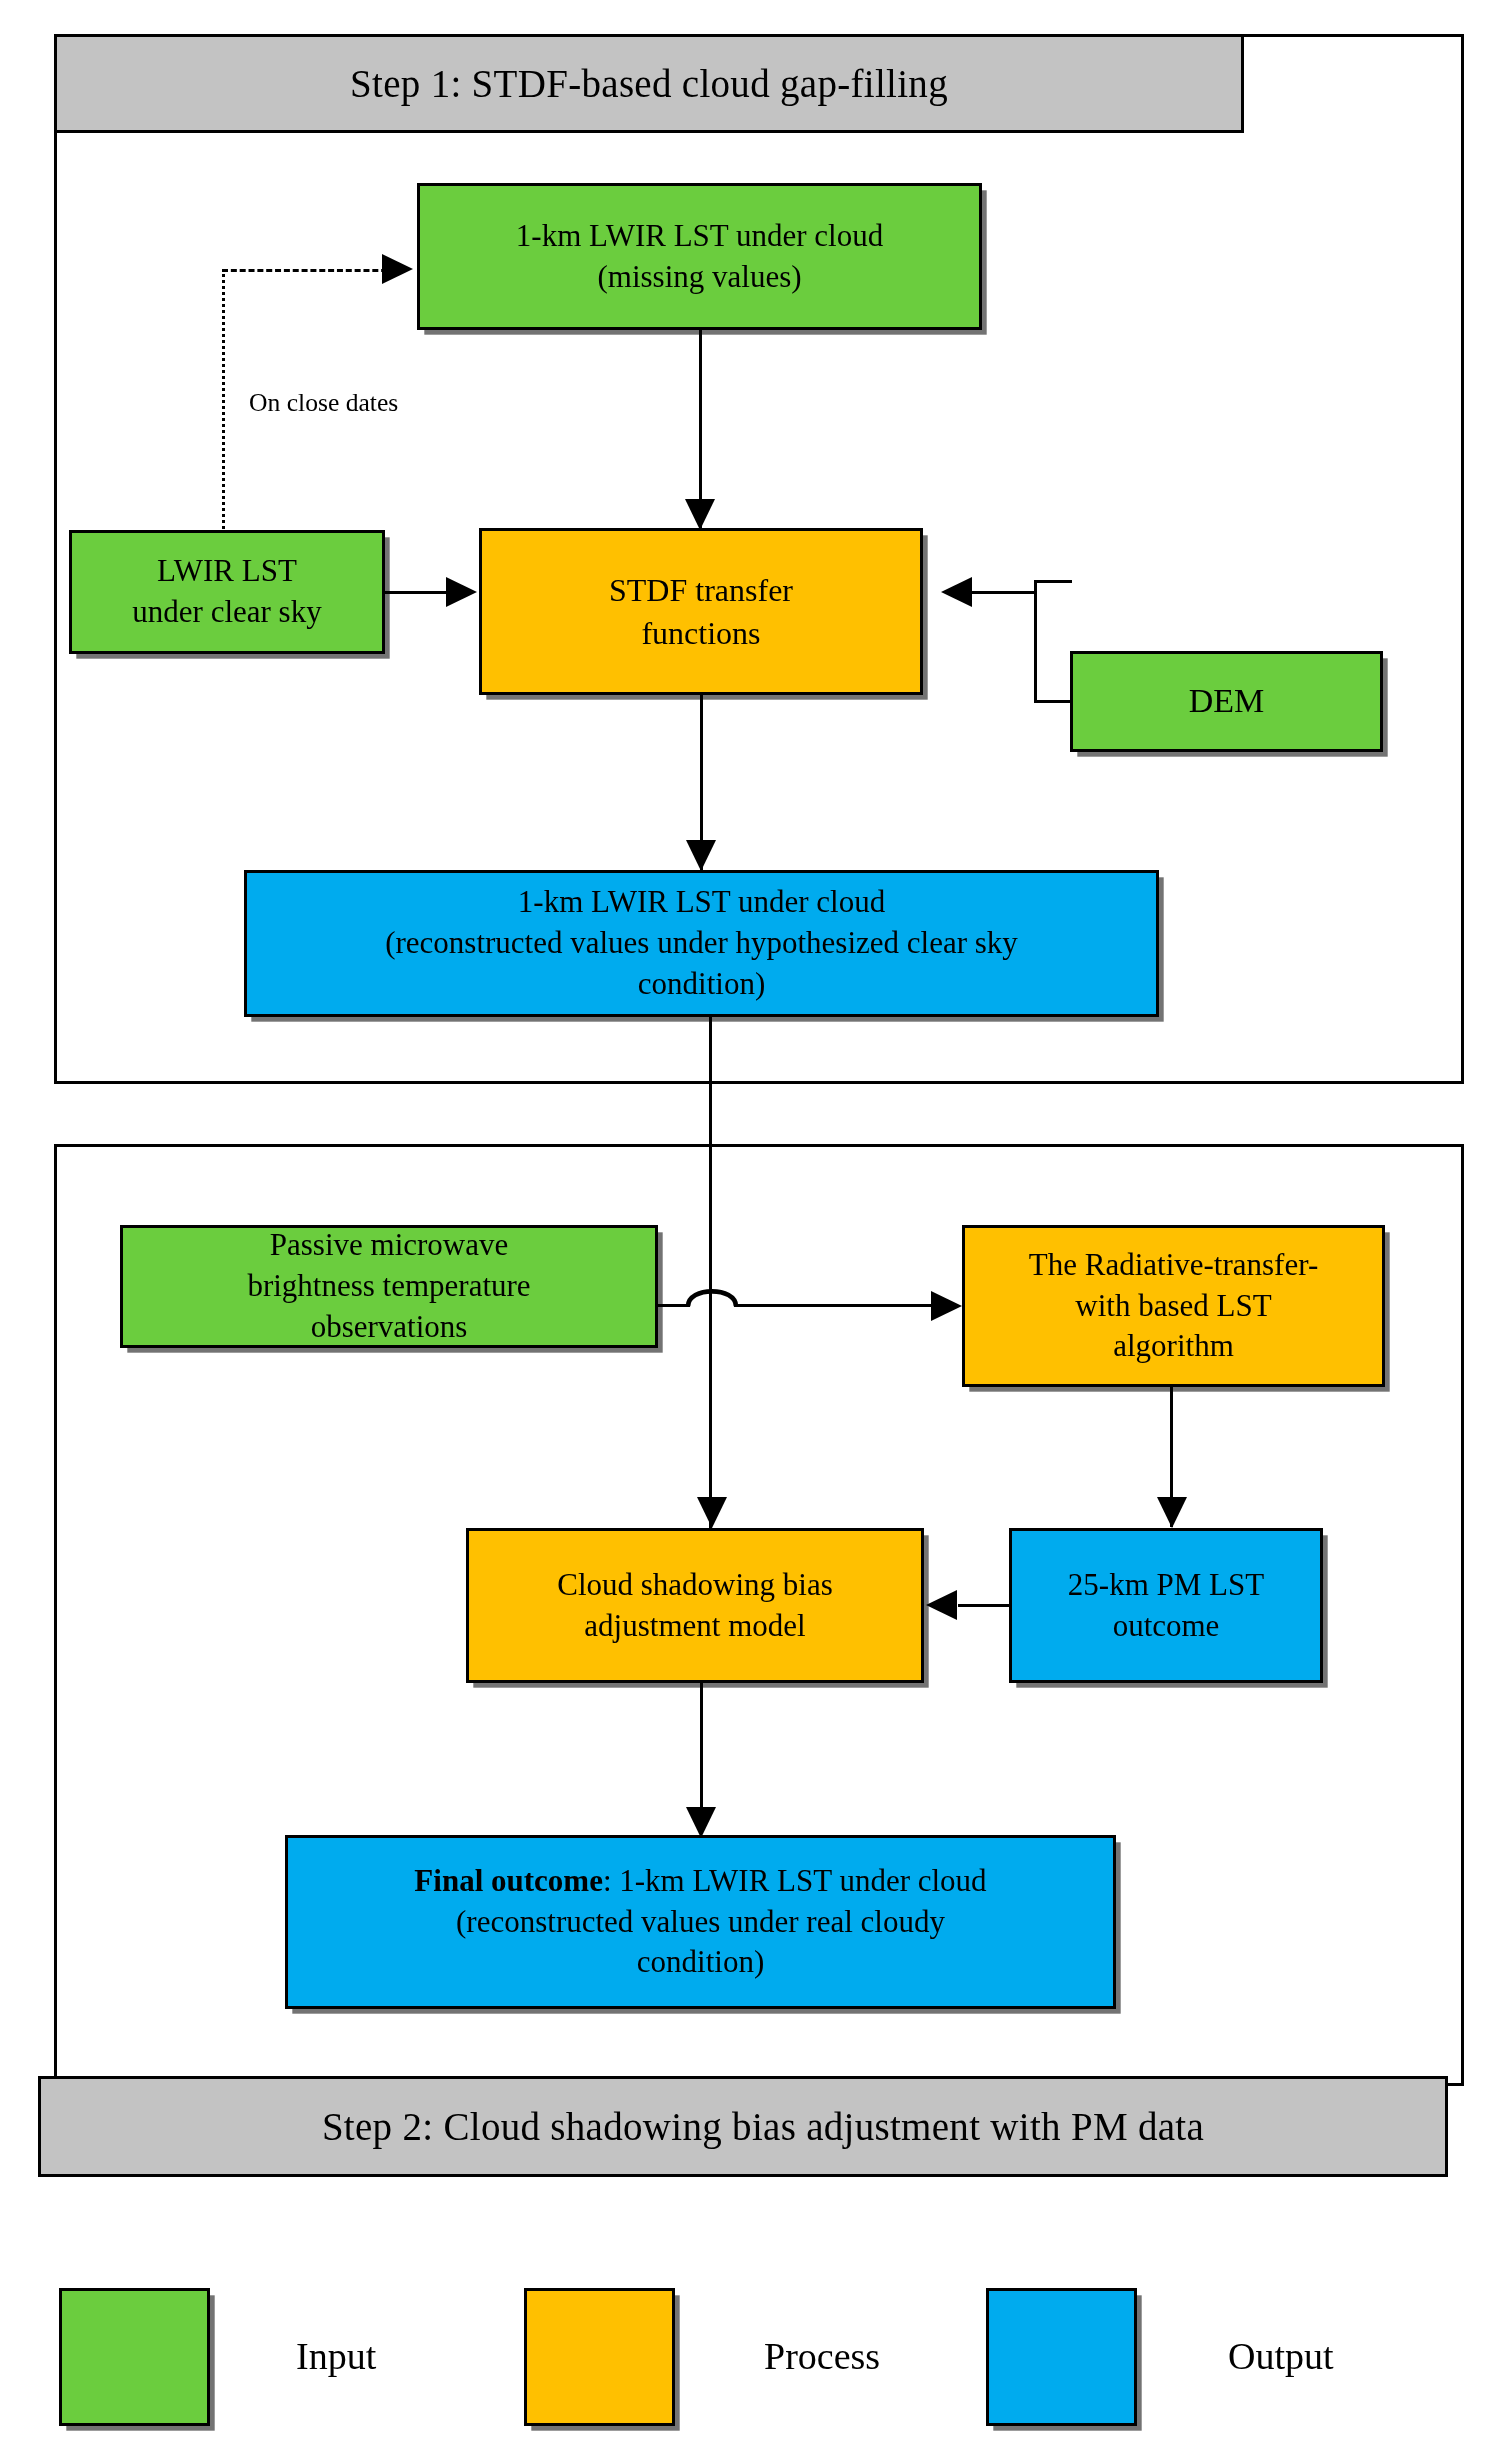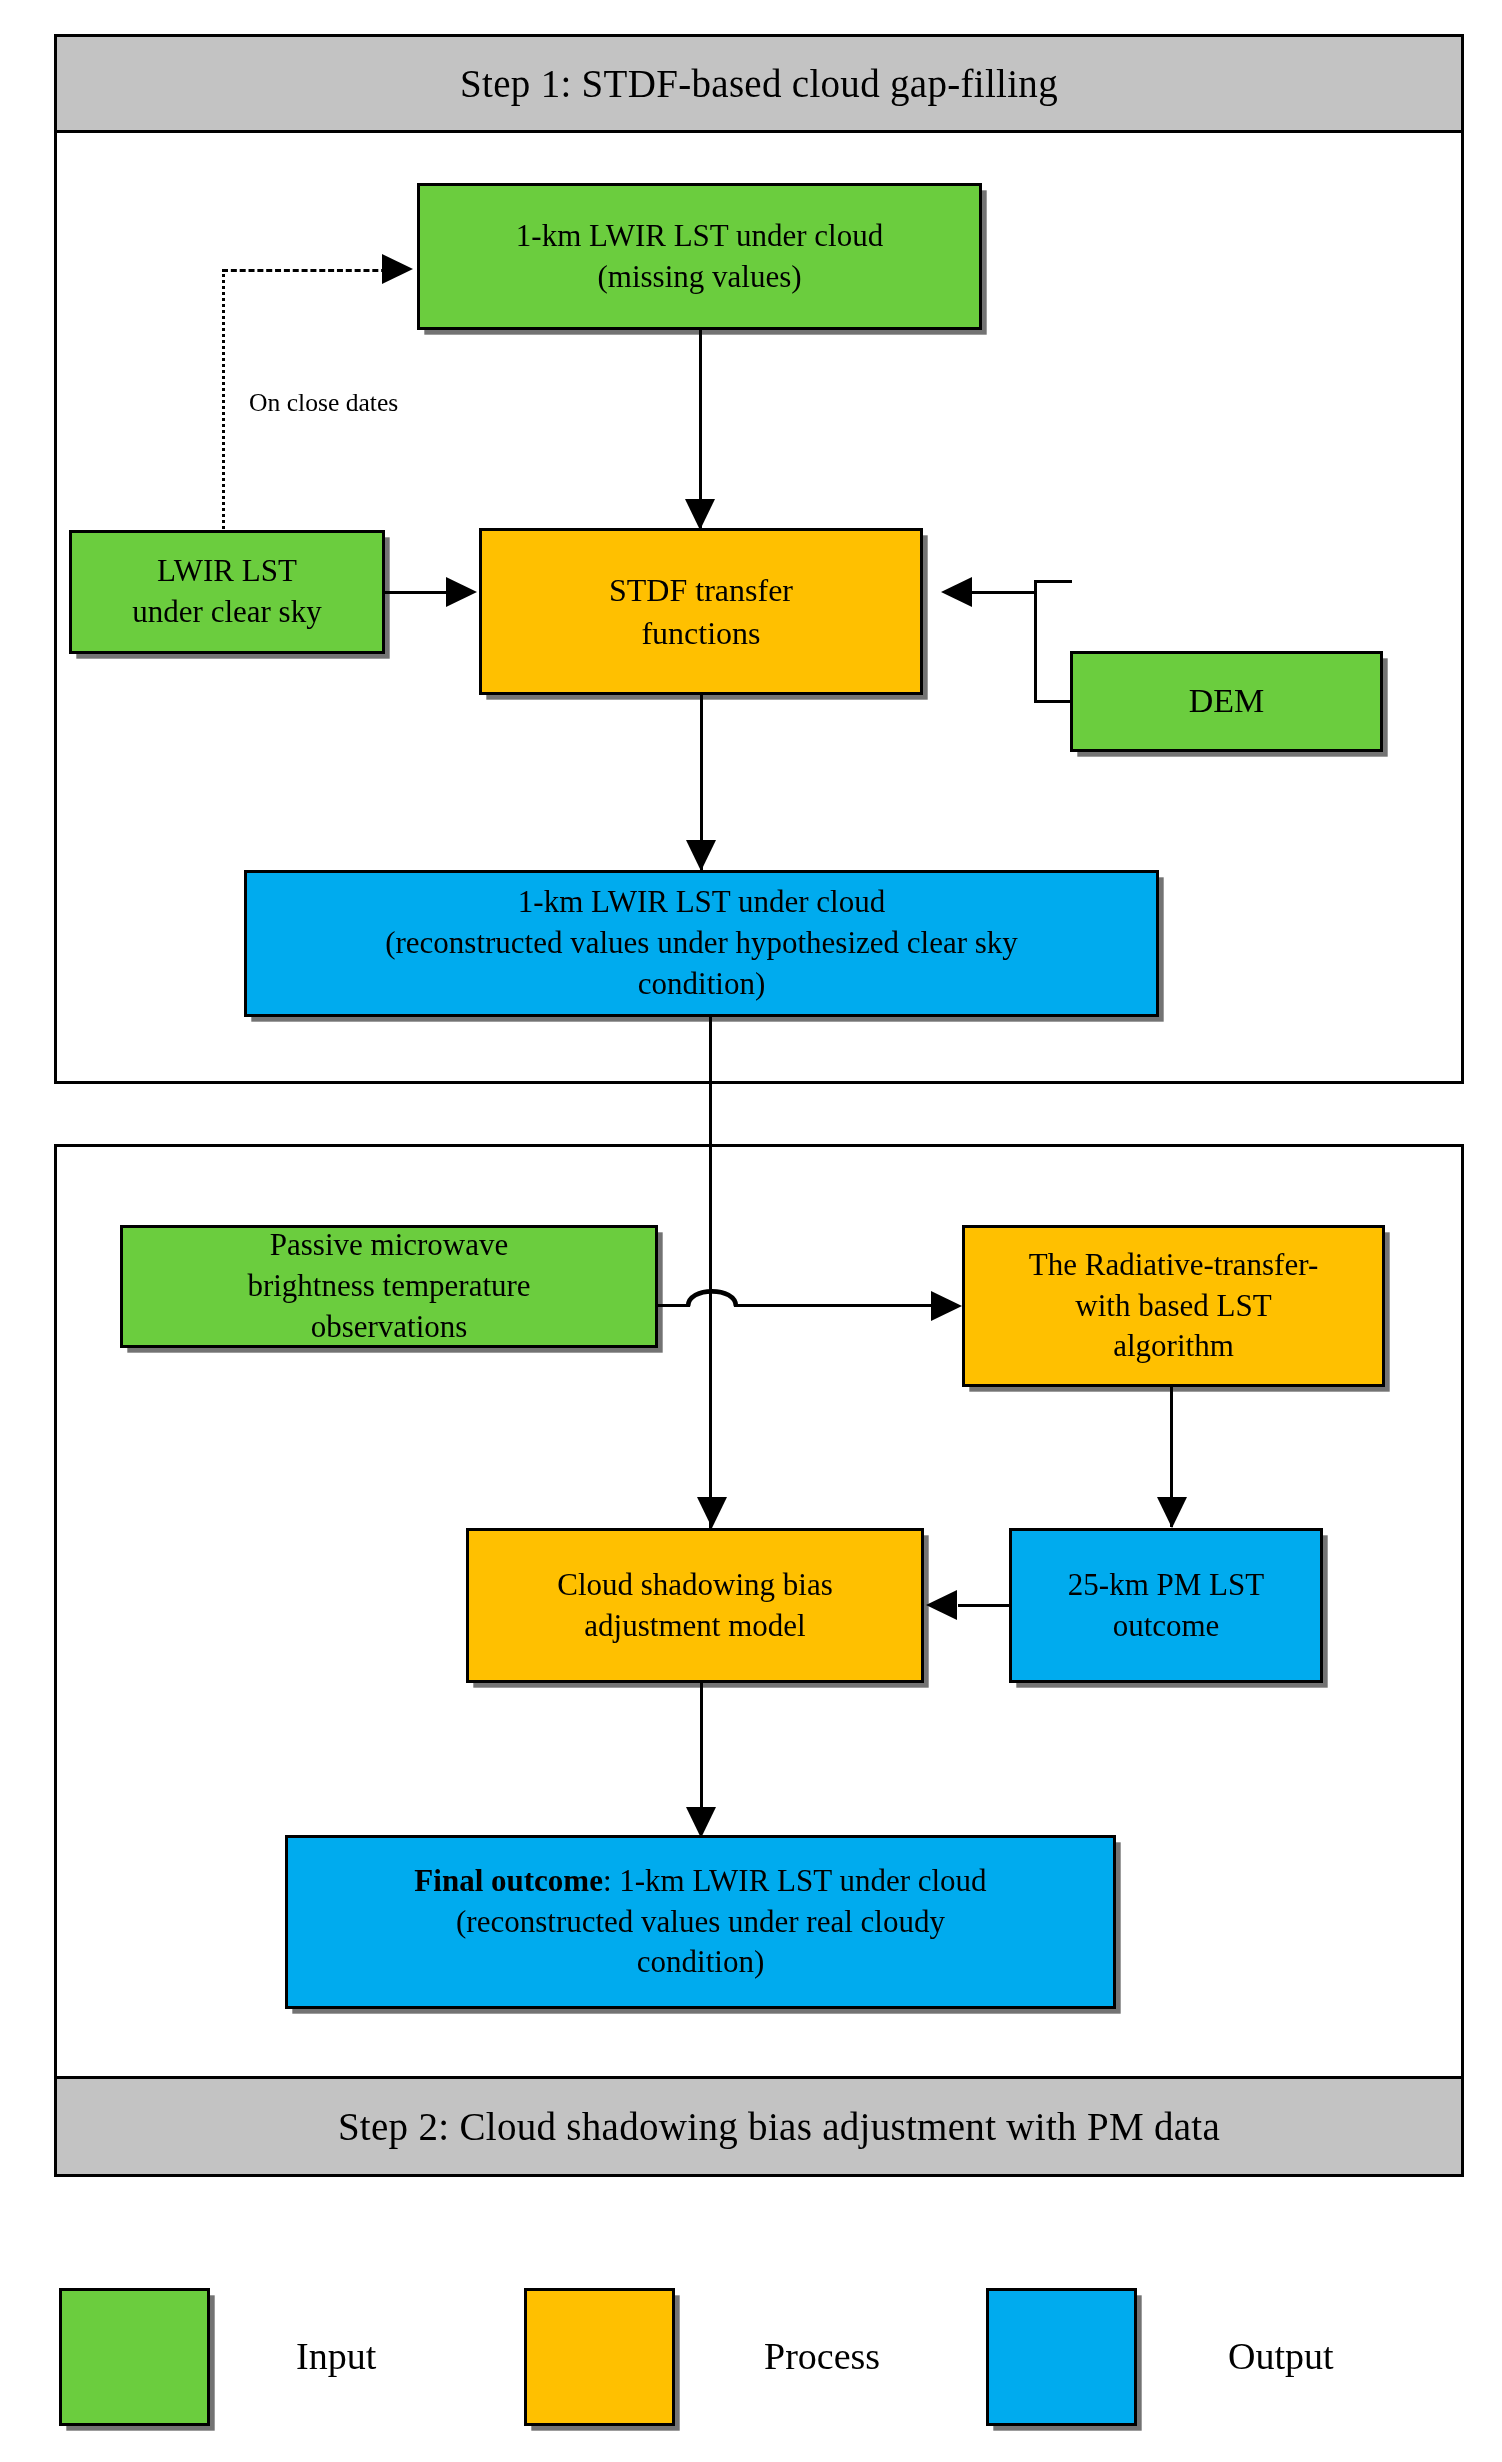--- a/index.html
+++ b/index.html
@@ -109,21 +109,21 @@
   }
   b.bold{font-weight:bold;}
 </style>
 </head>
 <body>
 
 <div id="page">
 
   <div class="panel" style="left:54px;top:34px;width:1410px;height:1050px;"></div>
 
-  <div class="panel-title" style="left:54px;top:34px;width:1410px;height:99px;align-items:center;">
+  <div class="panel-title" style="left:54px;top:34px;width:1190px;height:99px;align-items:center;">
     <span>Step 1: STDF-based cloud gap-filling</span>
   </div>
 
   <div class="dotln dot-v" style="left:222px;top:269px;width:0;height:296px;"></div>
   <div class="dotln dot-h" style="left:222px;top:269px;width:174px;height:0;"></div>
   <div class="arrow-right" style="left:382px;top:254px;"></div>
   <div class="arrow-down" style="left:207px;top:534px;"></div>
 
   <div class="free-label" style="left:249px;top:388px;">On close dates</div>
 
@@ -173,21 +173,21 @@
       <span>(reconstructed values under hypothesized clear sky</span><br>
       <span>condition)</span>
     </span>
   </div>
 
   <div class="ln vln" style="left:709px;top:1017px;height:511px;width:2.7px;"></div>
   <div class="arrow-down" style="left:697px;top:1497px;"></div>
 
   <div class="panel" style="left:54px;top:1144px;width:1410px;height:942px;"></div>
 
-  <div class="panel-title" style="left:54px;top:2076px;width:1410px;height:101px;padding-left:40px;">
+  <div class="panel-title" style="left:38px;top:2076px;width:1410px;height:101px;padding-left:40px;">
     <span>Step 2: Cloud shadowing bias adjustment with PM data</span>
   </div>
 
   <div class="node green" style="left:120px;top:1225px;width:538px;height:123px;font-size:31px;">
     <span class="txt">
       <span>Passive microwave</span><br>
       <span>brightness temperature</span><br>
       <span>observations</span>
     </span>
   </div>

